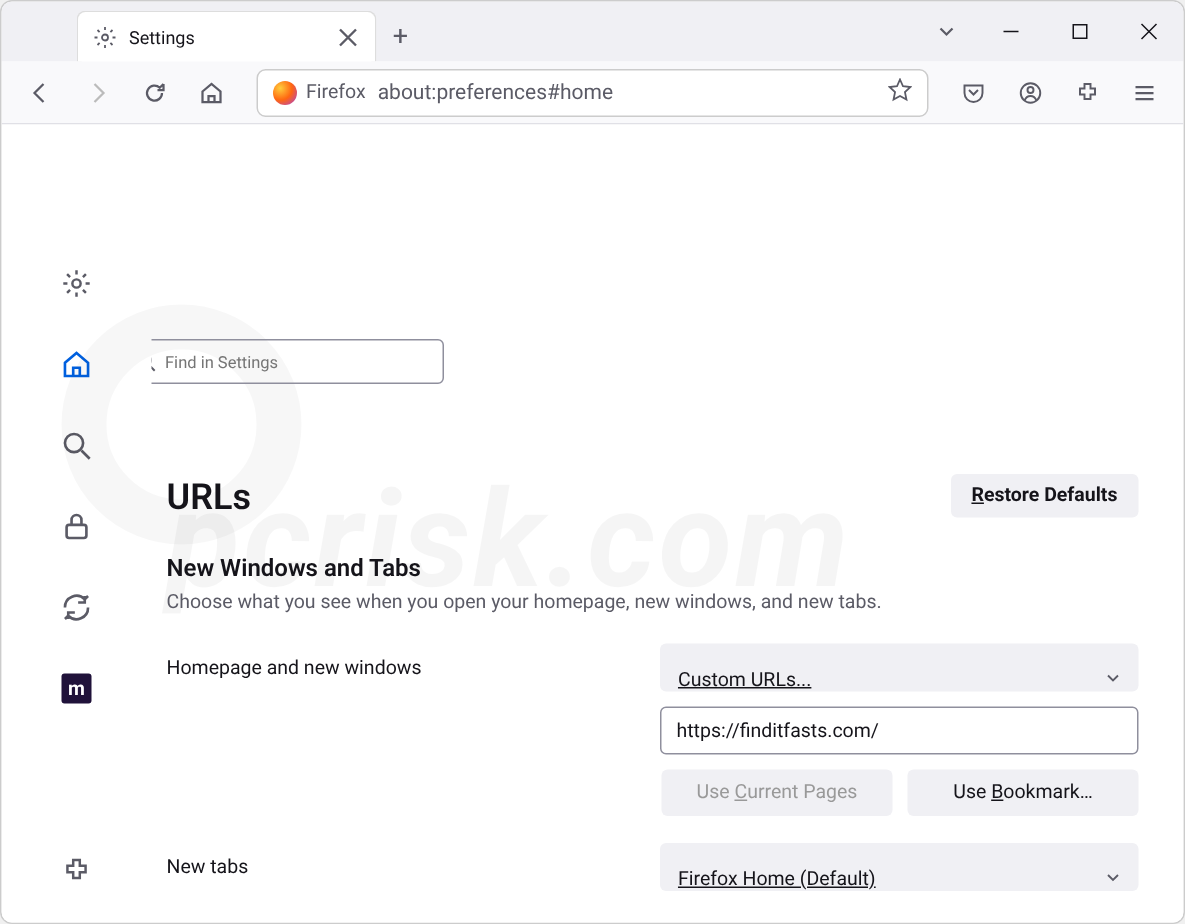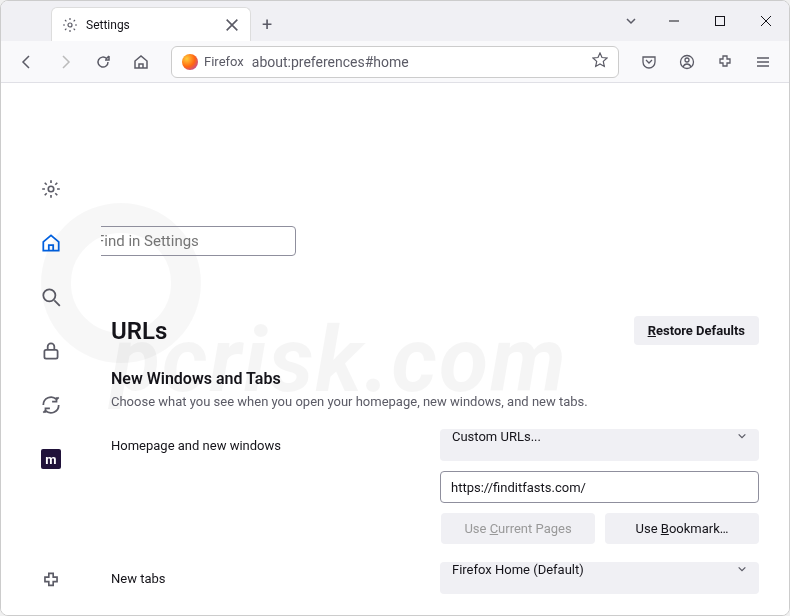--- a/index.html
+++ b/index.html
@@ -35,34 +35,34 @@
 
 
 .sidebar { width: 100px; padding-top: 90px; display: flex; flex-direction: column; align-items: center; gap: 22px; }
 .sidebar-item { width: 32px; height: 32px; display: flex; align-items: center; justify-content: center; cursor: pointer; color: #5b5b66; border-radius: 4px; }
 .sidebar-item.active { color: #0060df; }
 .sidebar-bottom { margin-top: auto; margin-bottom: 20px; }
 
 
 .main { flex: 1; padding: 20px 30px 0 10px; overflow-y: auto; position: relative; }
 .search-box { position: absolute; right: 30px; top: 18px; width: 215px; height: 30px; border: 1px solid #8f8f9d; border-radius: 4px; display: flex; align-items: center; padding: 0 8px; gap: 6px; }
-.search-box input { border: none; outline: none; font-size: 15px; flex: 1; color: #5b5b66; background: transparent; }
+.search-box input { border: none; outline: none; font-size: 11px; flex: 1; color: #5b5b66; background: transparent; }
 
 .page-title-row { display: flex; align-items: center; margin-top: 78px; margin-bottom: 24px; }
 .page-title { font-size: 24px; font-weight: 600; color: #15141a; }
 .restore-btn { margin-left: auto; padding: 7px 14px; background: #f0f0f4; border: none; border-radius: 4px; font-size: 13px; cursor: pointer; color: #15141a; font-weight: bold; }
 .restore-btn .u { text-decoration: underline; }
 
 .section-title { font-size: 16px; font-weight: 600; color: #15141a; margin-bottom: 6px; }
 .section-desc { font-size: 13px; color: #5b5b66; margin-bottom: 20px; }
 
 .setting-row { display: flex; align-items: center; margin-bottom: 10px; gap: 20px; }
 .setting-label { font-size: 13px; color: #15141a; width: 310px; }
 
-.dropdown { width: 320px; height: 32px; background: #f0f0f4; border-radius: 4px; display: flex; align-items: flex-start; padding: 0 12px; font-size: 13px; color: #15141a; cursor: pointer; position: relative; }
+.dropdown { width: 320px; height: 32px; background: #f0f0f4; border-radius: 4px; display: flex; align-items: flex-end; padding: 0 12px; font-size: 13px; color: #15141a; cursor: pointer; position: relative; text-decoration: underline; }
 .dropdown .chev { margin-left: auto; }
 
 .text-input { width: 320px; height: 32px; border: 1px solid #8f8f9d; border-radius: 4px; padding: 0 10px; font-size: 13px; color: #15141a; outline: none; }
 
 .btn-row { display: flex; gap: 10px; margin-left: 330px; margin-top: 10px; margin-bottom: 18px; }
 .grey-btn { padding: 8px 12px; background: #f0f0f4; border: none; border-radius: 4px; font-size: 13px; color: #15141a; cursor: pointer; width: 155px; text-align: center; white-space: nowrap; overflow: hidden; text-overflow: ellipsis; }
 .grey-btn.disabled { color: #999; }
 .grey-btn .u { text-decoration: underline; }
 
 

